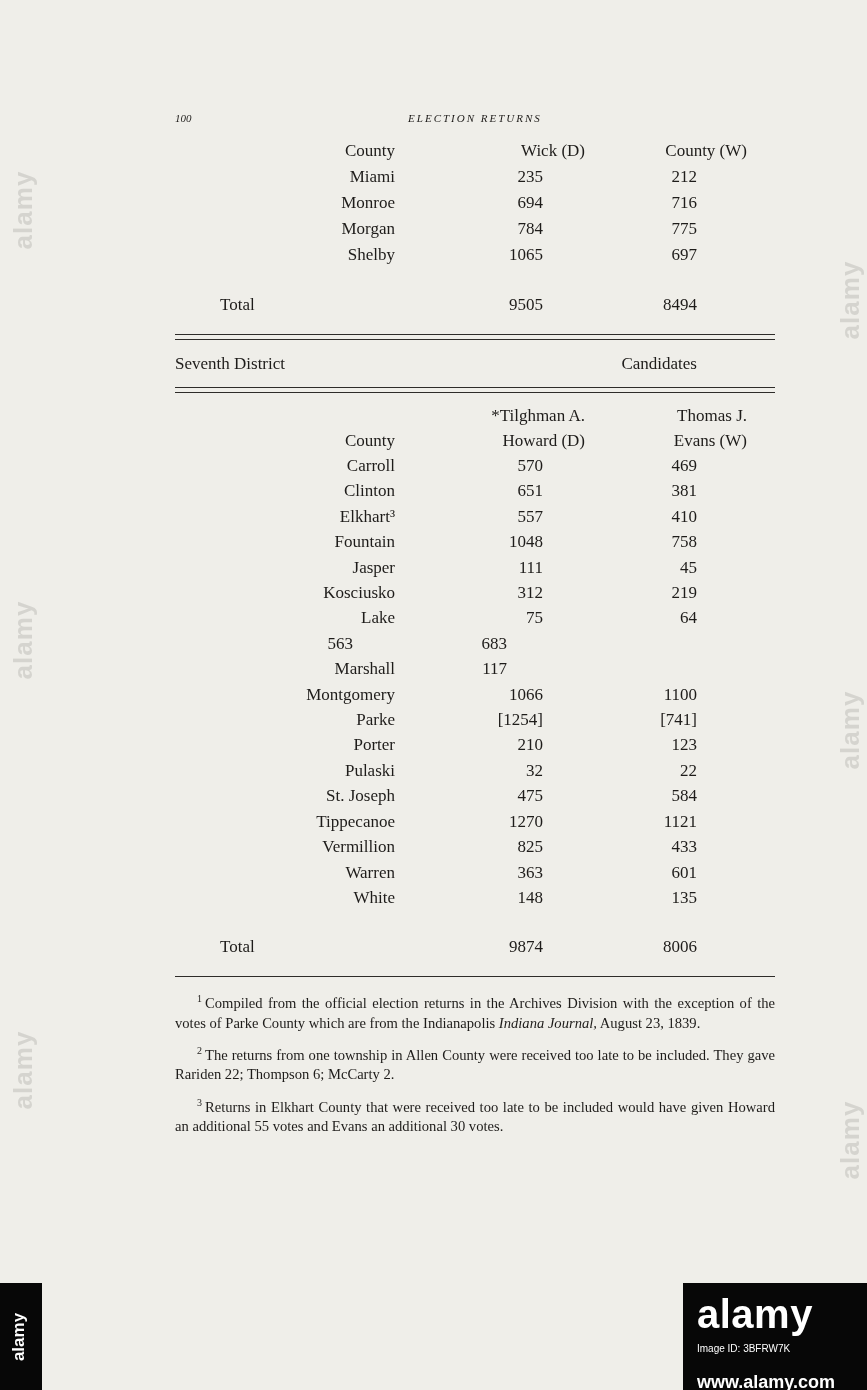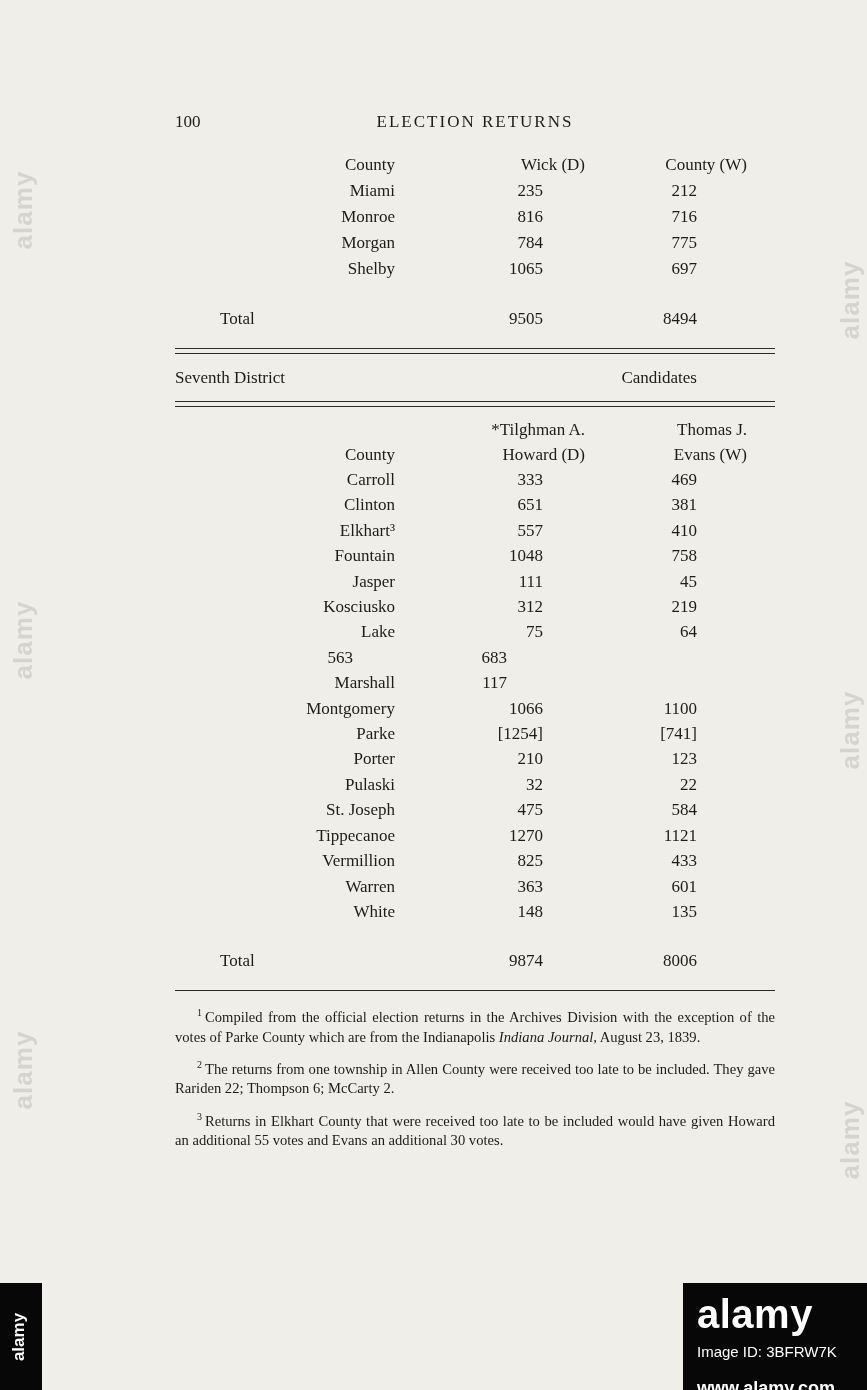--- a/index.html
+++ b/index.html
@@ -27,21 +27,21 @@
   }
 
   
   .content {
     position:absolute;
     left:175px; top:112px;
     width:600px;
     font-size:17px;
   }
 
-  .page-head { position:relative; height:22px; margin-bottom:18px; font-size:17px; }
+  .page-head { position:relative; height:22px; margin-bottom:4px; font-size:11px;font-style:italic; }
   .page-num  { position:absolute; left:0; top:0; }
   .page-title{
     position:absolute; left:0; right:0; top:0;
     text-align:center; letter-spacing:2px;
   }
 
   .grid {
     display:grid;
     grid-template-columns:220px 190px 190px;
     line-height:26px;
@@ -118,21 +118,21 @@
   .br-box {
     position:absolute; right:0; bottom:0;
     width:184px; height:107px;
     background:#070707;
     color:#ffffff;
     font-family:"Liberation Sans", sans-serif;
     box-sizing:border-box;
     padding:10px 14px;
   }
   .br-logo  { font-size:40px; font-weight:bold; letter-spacing:0.5px; line-height:1.05; }
-  .br-id    { font-size:15px; margin-top:8px; }
+  .br-id    { font-size:10px; margin-top:8px; }
   .br-url   { font-size:18px; margin-top:18px;font-weight:bold; }
 </style>
 </head>
 <body>
 
 <div class="wm" style="left:-40px; top:198px;">alamy</div>
 <div class="wm" style="left:-40px; top:628px;">alamy</div>
 <div class="wm" style="left:-40px; top:1058px;">alamy</div>
 <div class="wm" style="right:-40px; top:288px;">alamy</div>
 <div class="wm" style="right:-40px; top:718px;">alamy</div>
@@ -154,21 +154,21 @@
   <div>
 
       <div class="grid">
         <span class="c-county">Miami</span>
         <span class="c-num-a">235</span>
         <span class="c-num-b">212</span>
       </div>
 
       <div class="grid">
         <span class="c-county">Monroe</span>
-        <span class="c-num-a">816</span>
+        <span class="c-num-a">694</span>
         <span class="c-num-b">716</span>
       </div>
 
       <div class="grid">
         <span class="c-county">Morgan</span>
         <span class="c-num-a">784</span>
         <span class="c-num-b">775</span>
       </div>
 
       <div class="grid">
@@ -208,21 +208,21 @@
     <span class="c-hdr-b">
       <div>Thomas J.</div>
       <div>Evans (W)</div>
     </span>
   </div>
 
   <div>
 
       <div class="grid grid2">
         <span class="c-county">Carroll</span>
-        <span class="c-num-a">333</span>
+        <span class="c-num-a">570</span>
         <span class="c-num-b">469</span>
       </div>
 
       <div class="grid grid2">
         <span class="c-county">Clinton</span>
         <span class="c-num-a">651</span>
         <span class="c-num-b">381</span>
       </div>
 
       <div class="grid grid2">

